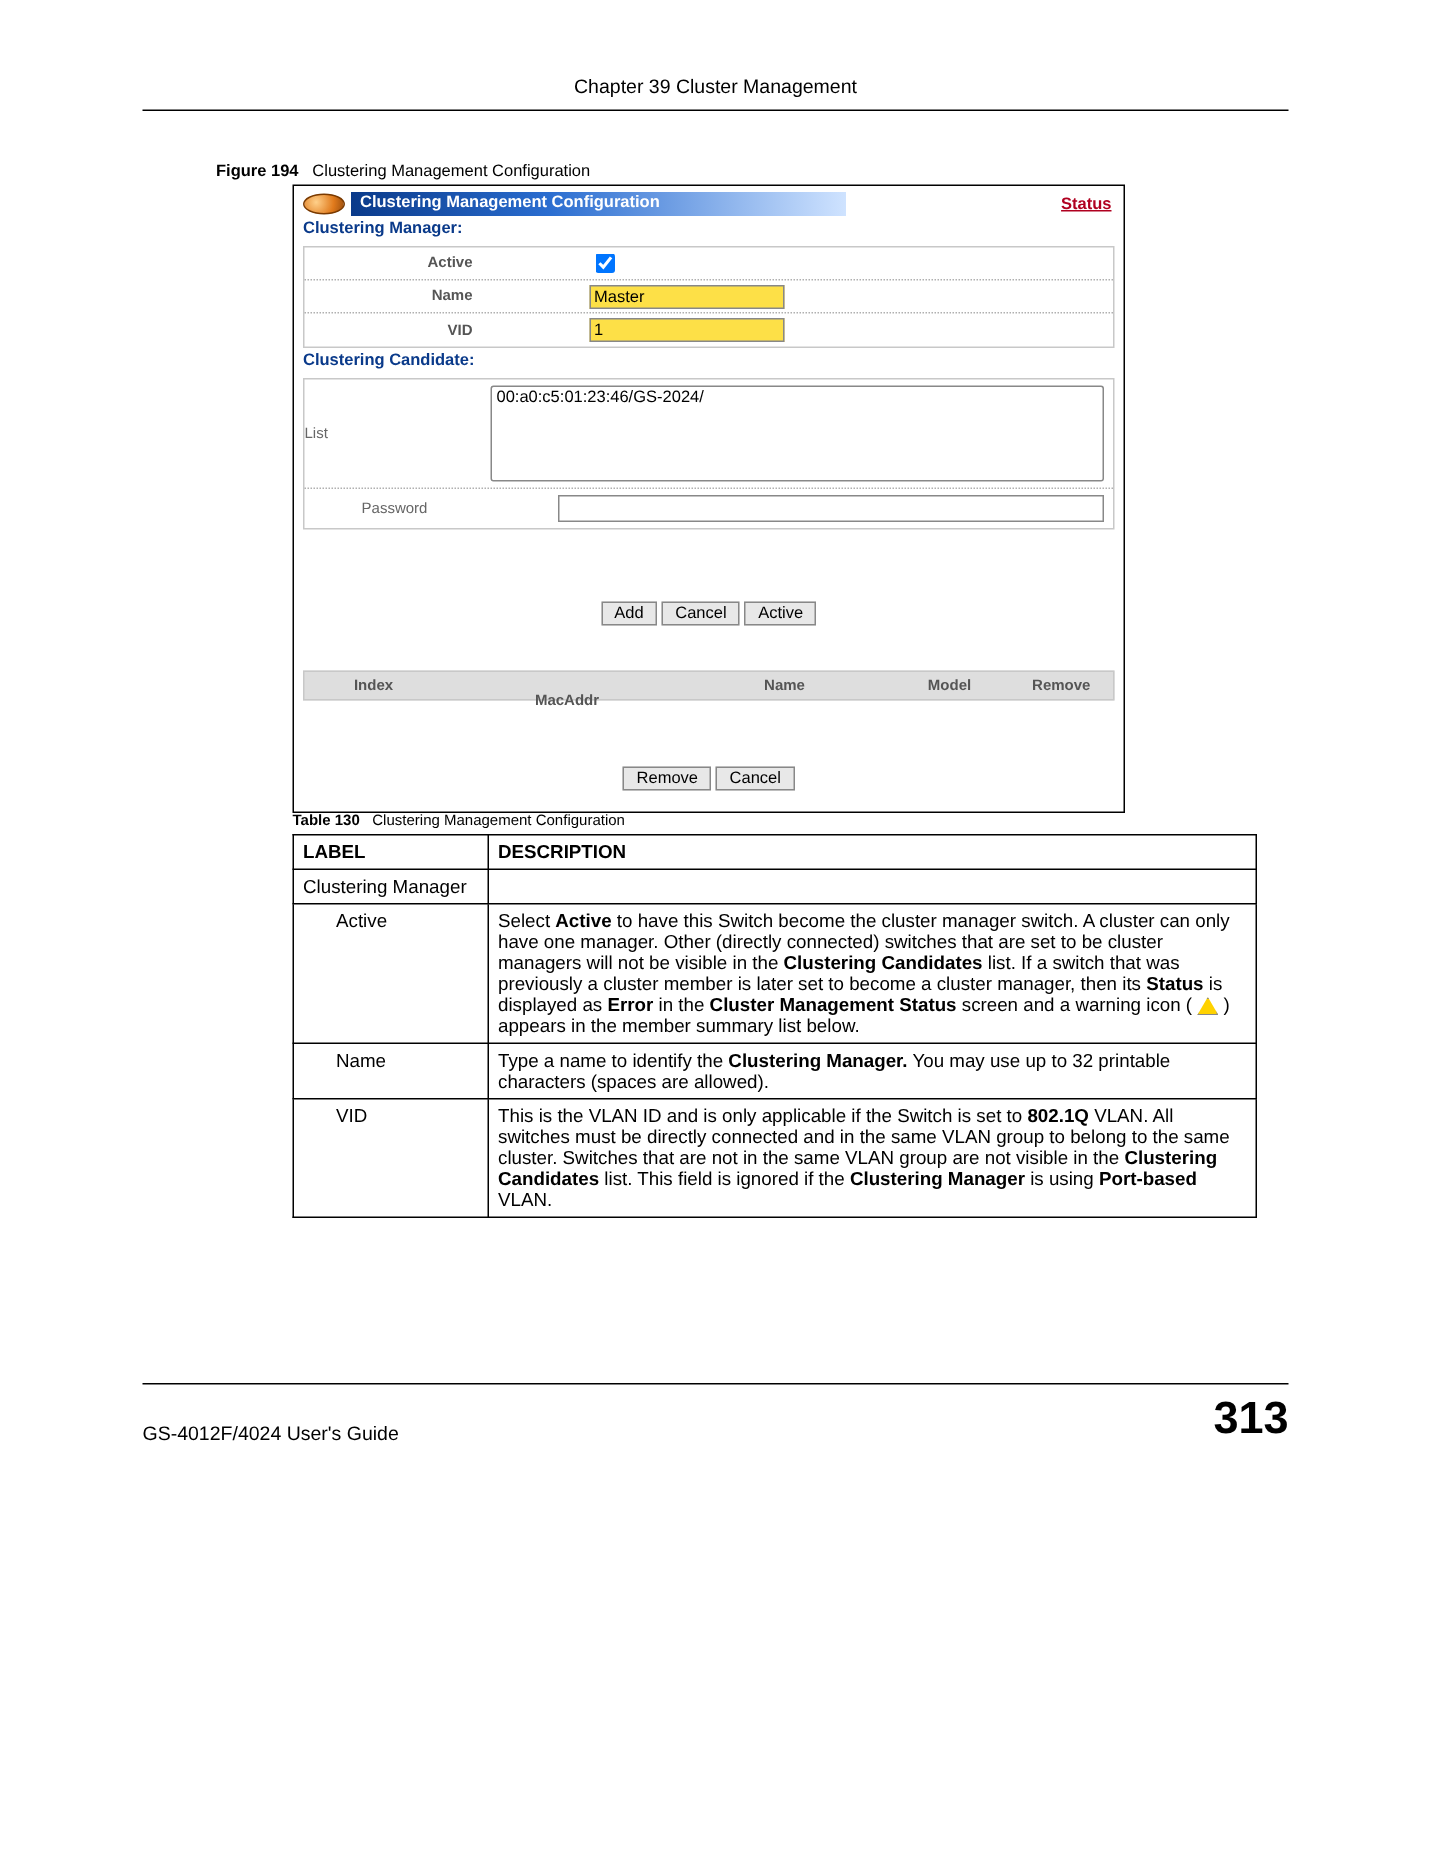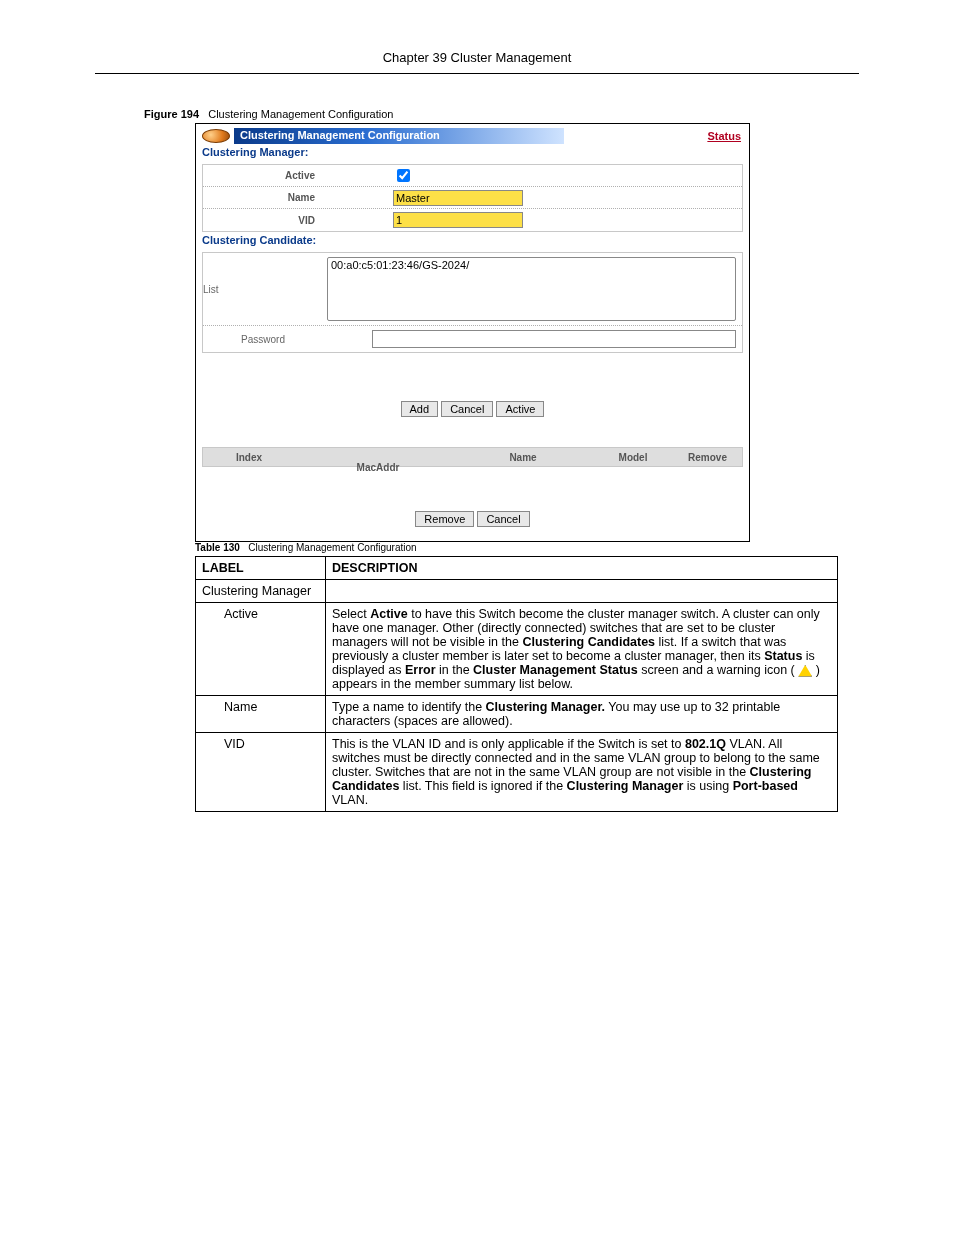--- a/index.html
+++ b/index.html
@@ -324,14 +324,18 @@
       <td>
             <div class="indent">VID</div>
           </td>
       <td>
         <span>This is the VLAN ID and is only applicable if the Switch is set to </span><b>802.1Q</b><span> VLAN. All switches must be directly connected and in the same VLAN group to belong to the same cluster. Switches that are not in the same VLAN group are not visible in the </span><b>Clustering Candidates</b><span> list. This field is ignored if the </span><b>Clustering Manager</b><span> is using </span><b>Port-based</b><span> VLAN.</span>
       </td>
     </tr>
   </tbody>
     </table>
 
+  <div class="footer">
+    <div class="guide">GS-4012F/4024 User's Guide</div>
+    <div class="pgno">313</div>
+  </div>
 
 </div>
 
 </body></html>

